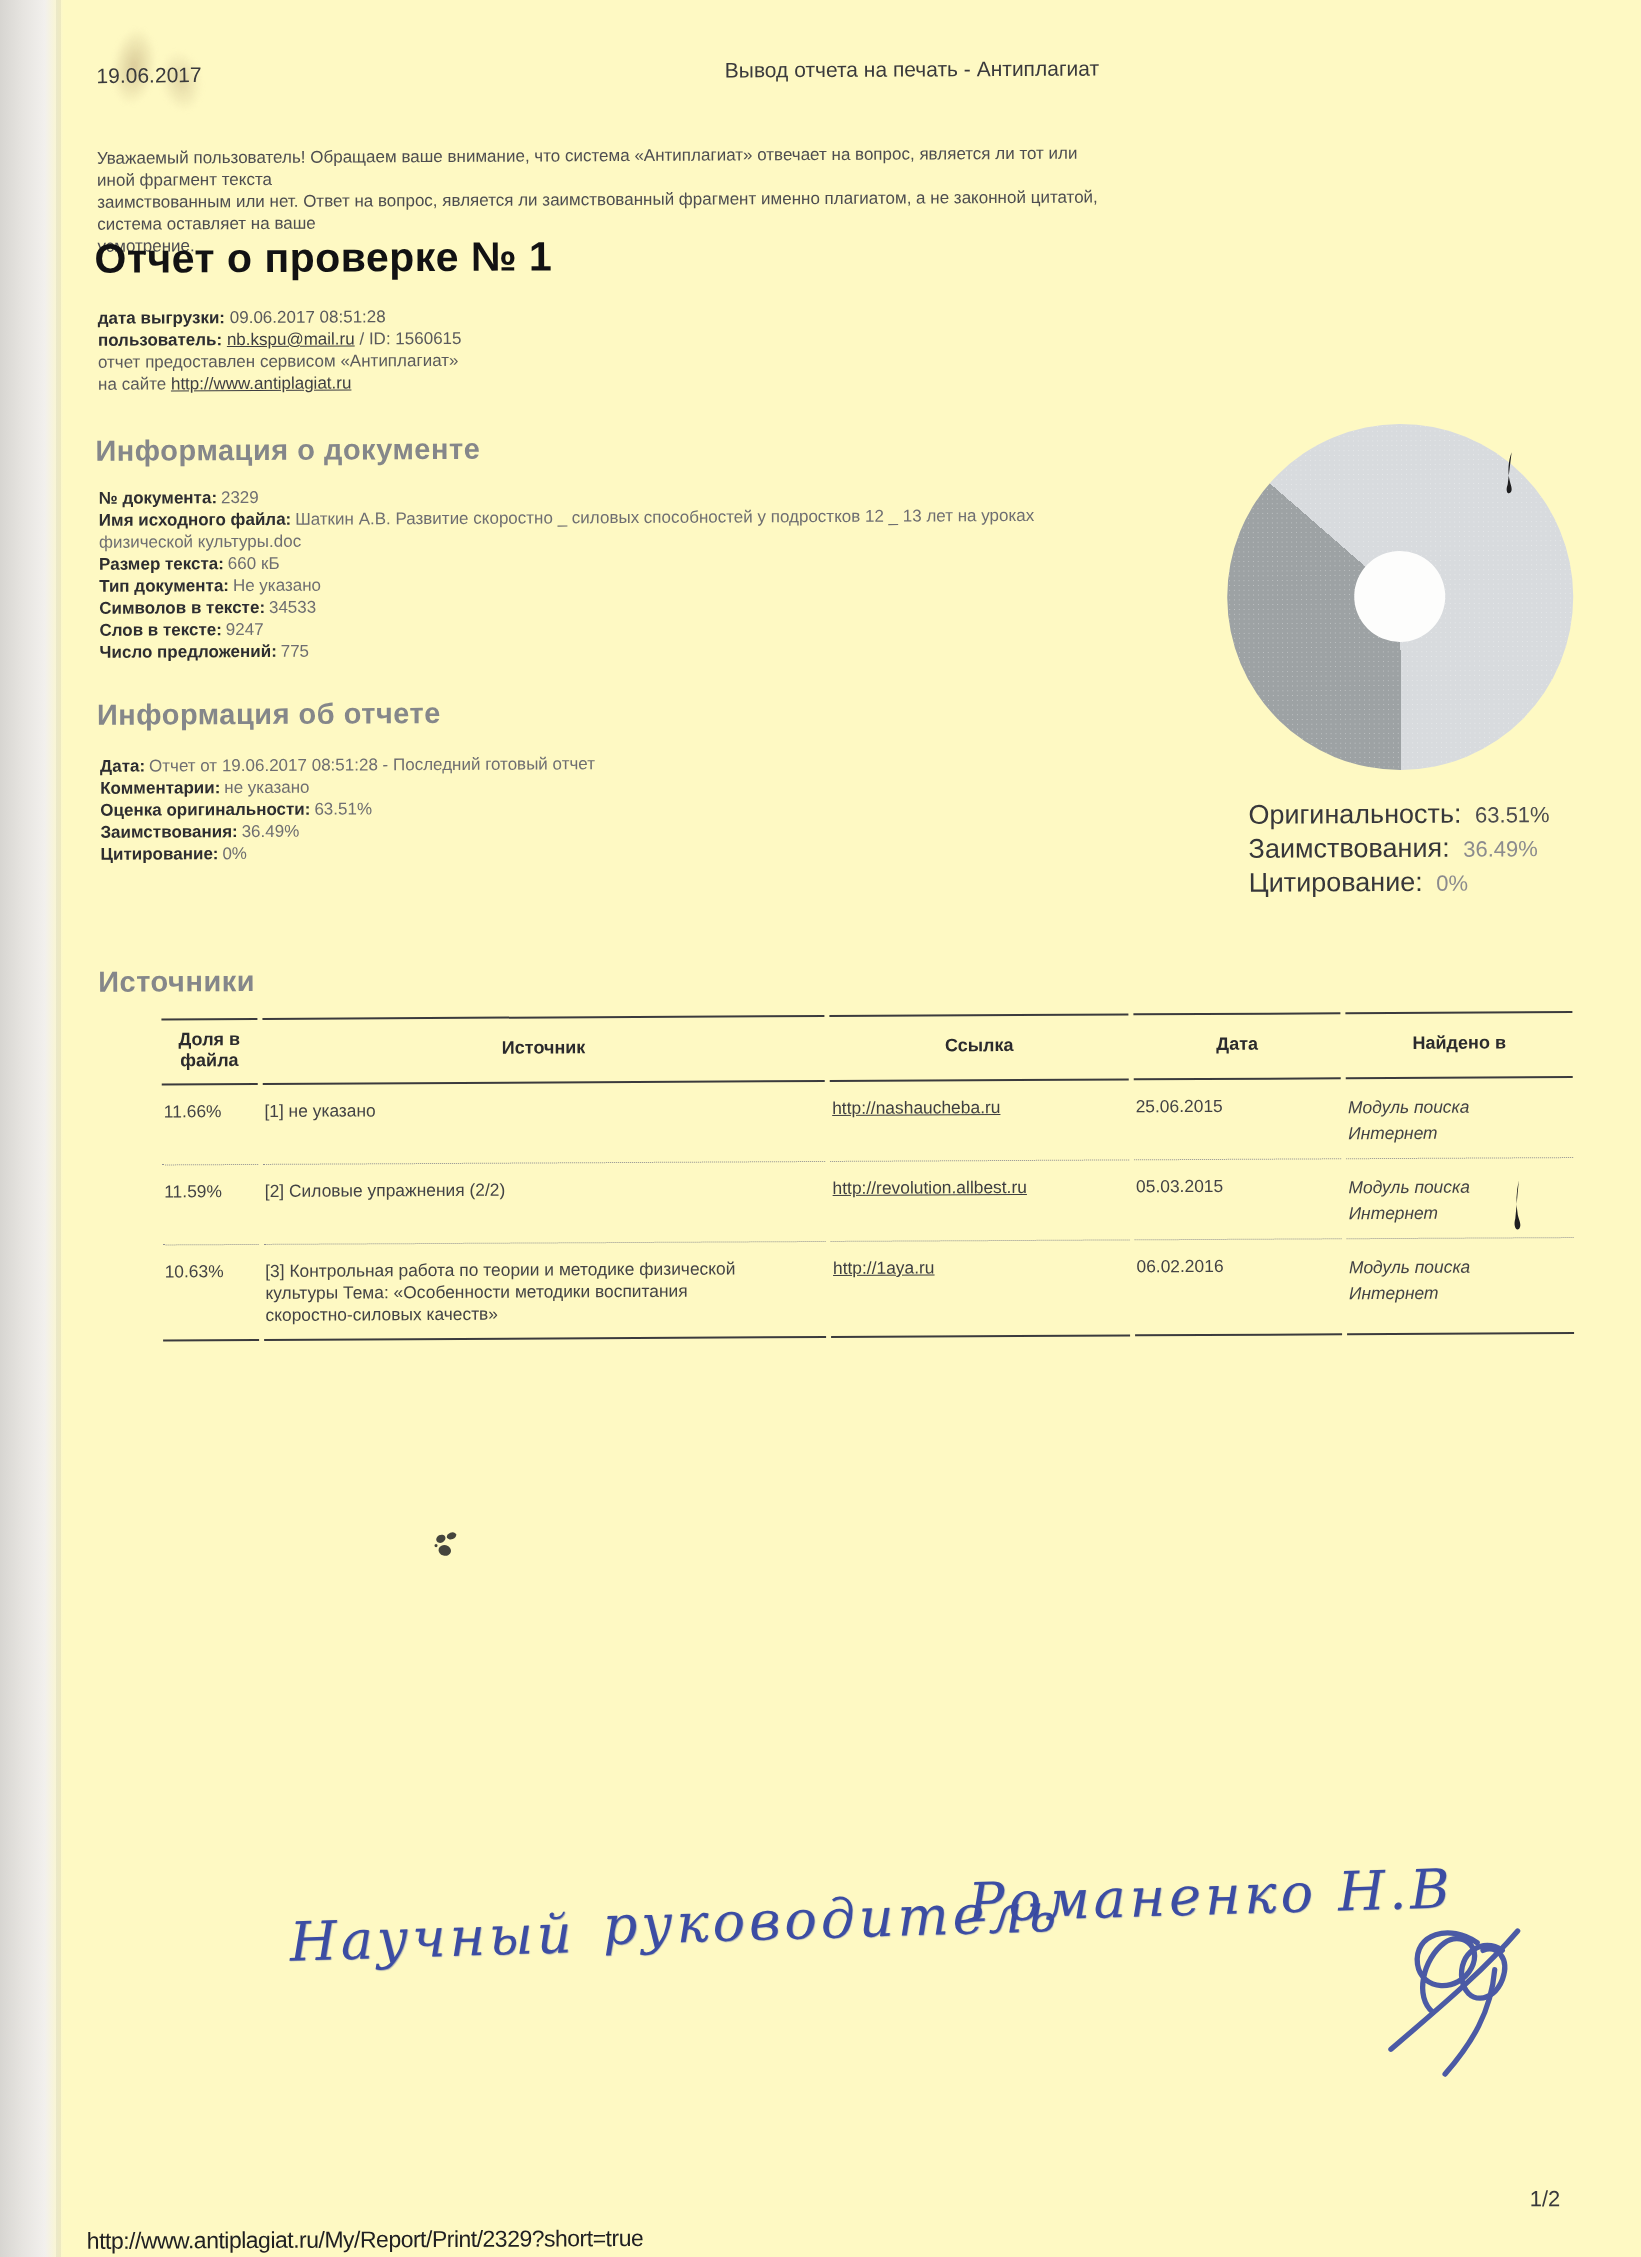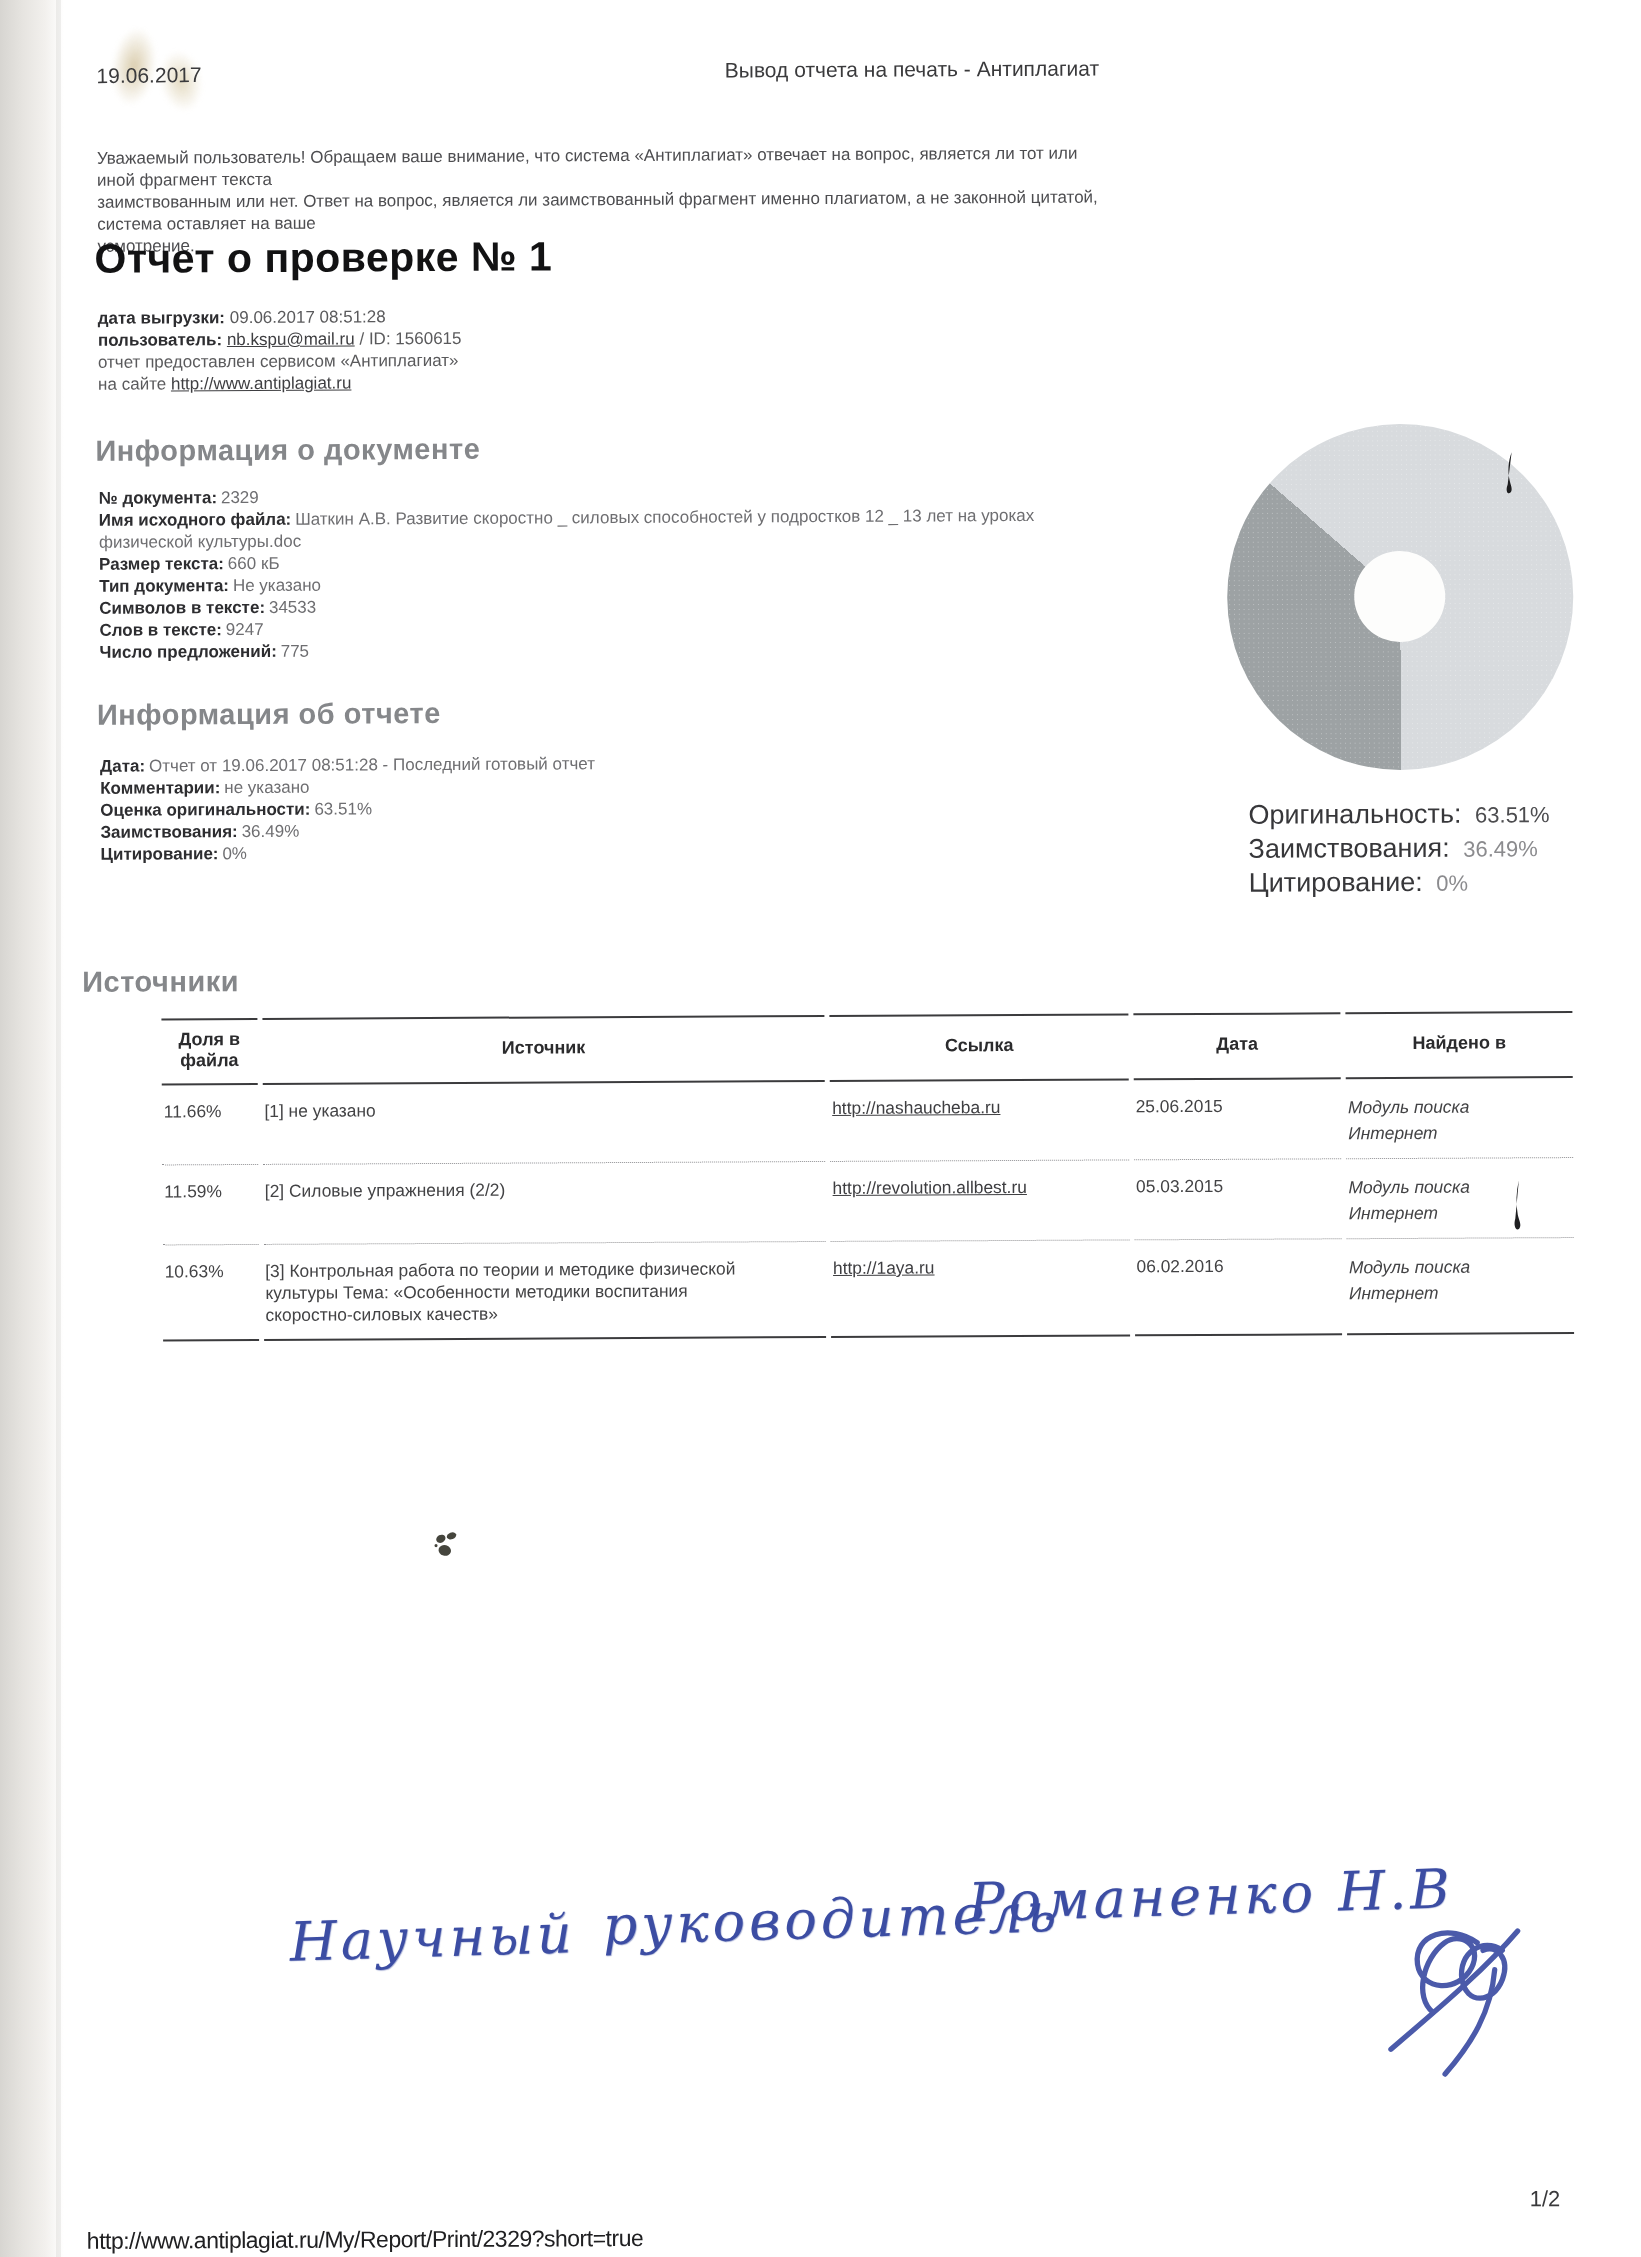--- a/index.html
+++ b/index.html
@@ -1,17 +1,17 @@
 <!DOCTYPE html>
 <html><head>
 <meta charset="utf-8">
 <style>
   html,body{margin:0;padding:0;background:#e9e9e7;}
   #scan{
-    position:relative;width:1641px;height:2257px;background:#ffffff;
+    position:relative;width:1641px;height:2257px;background:#fef9c3;
     overflow:hidden;font-family:"Liberation Sans",sans-serif;
   }
   
   .left-strip{position:absolute;left:0;top:0;width:64px;height:2257px;
     background:linear-gradient(90deg,#d7d5d1 0%,#e6e4e0 35%,#f2f0ed 70%,rgba(255,255,255,0) 100%);}
   .left-strip-edge{position:absolute;left:56px;top:0;width:4.8px;height:2257px;background:rgba(120,118,112,0.10);}
   .stain{position:absolute;border-radius:50%;filter:blur(2.9px);}
   .stain.s1{left:112px;top:27px;width:44px;height:79px;background:radial-gradient(ellipse at center,rgba(198,178,130,0.65),rgba(198,178,130,0) 70%);transform:rotate(8deg);}
   .stain.s2{left:160px;top:50px;width:42px;height:62px;background:radial-gradient(ellipse at center,rgba(205,188,142,0.55),rgba(205,188,142,0) 70%);transform:rotate(-12deg);}
   .ink-blot{position:absolute;left:429px;top:1529px;width:33px;height:35px;}
@@ -29,21 +29,21 @@
   .intro{position:absolute;left:102px;top:144px;width:1004px;font-size:17px;line-height:22px;color:#4d4d50;}
   .h1{position:absolute;left:99px;top:232px;font-size:41px;font-weight:bold;color:#121213;letter-spacing:0.5px;}
   .meta{position:absolute;left:102px;top:304px;font-size:17px;line-height:22px;color:#5a5a5c;}
   .meta .lbl{font-weight:bold;color:#2d2d30;}
   a.doclink{color:#3e3e41;text-decoration:underline;}
 
   
   .h2{position:absolute;font-size:29px;font-weight:bold;color:#85878a;letter-spacing:0.5px;}
   .h2.doc{left:99px;top:431px;}
   .h2.rep{left:99px;top:695px;}
-  .h2.src{left:83px;top:962px;}
+  .h2.src{left:99px;top:962px;}
 
   
   .fields{position:absolute;font-size:17px;line-height:22px;color:#6e6e71;}
   .fields.doc{left:102px;top:484px;width:1009px;}
   .fields.rep{left:102px;top:752px;width:869px;}
   .fields .lbl{font-weight:bold;color:#2d2d30;margin-right:3.9px;}
 
   
   .pie{position:absolute;left:1230px;top:427px;width:346px;height:346px;border-radius:50%;}
   .pie .halftone{position:absolute;inset:0;border-radius:50%;

